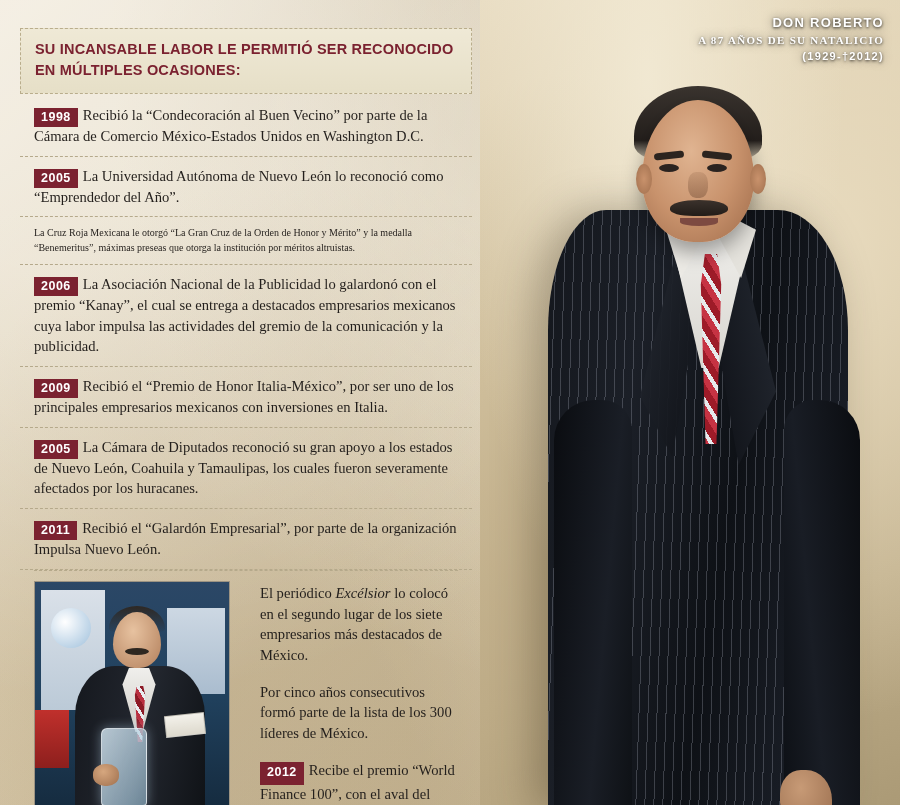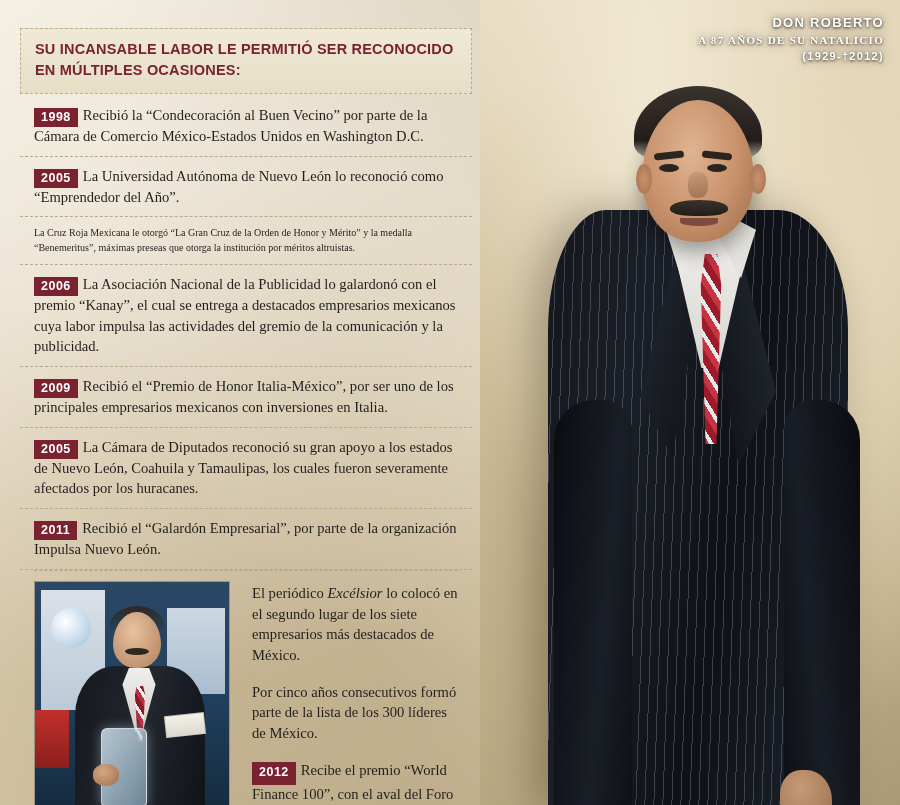--- a/index.html
+++ b/index.html
@@ -317,21 +317,21 @@
 
   .side {
     flex: 1 1 auto;
     padding-top: 2px;
   }
   .side p {
     font-family: "Liberation Serif", serif;
     font-size: 14.6px;
     color: #231f1c;
     line-height: 1.42;
-    margin: 0 0 16px 8px;
+    margin: 0 0 16px 16px;
   }
   .side .em { font-style: italic; }
   .side .withyear { margin-bottom: 0; }
 
   .dotted-sep {
     border-top: 1px dashed #b5a98b;
     margin: 0 14px;
   }
 </style>
 </head>

